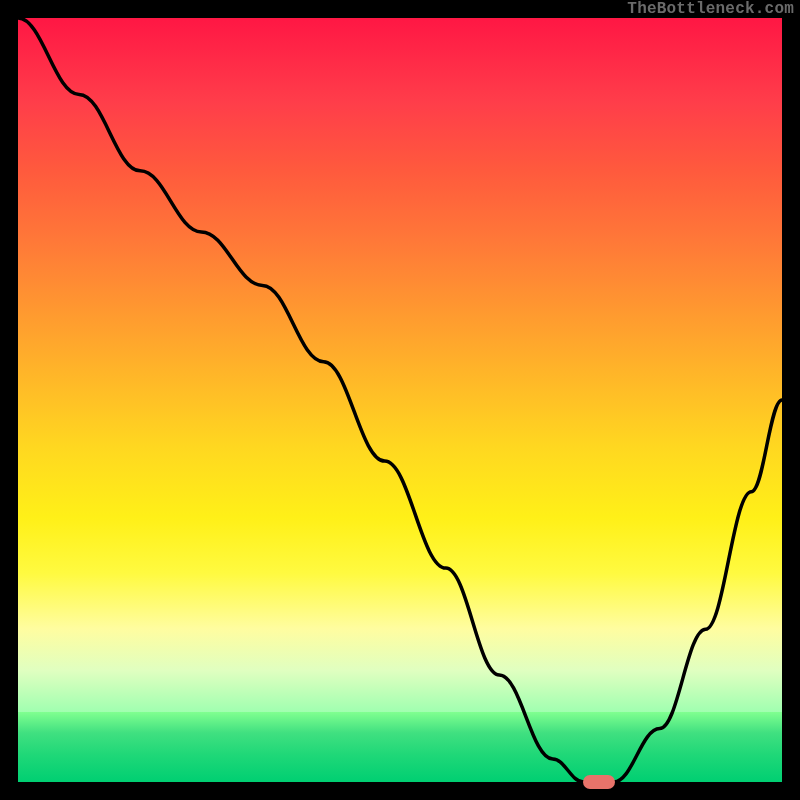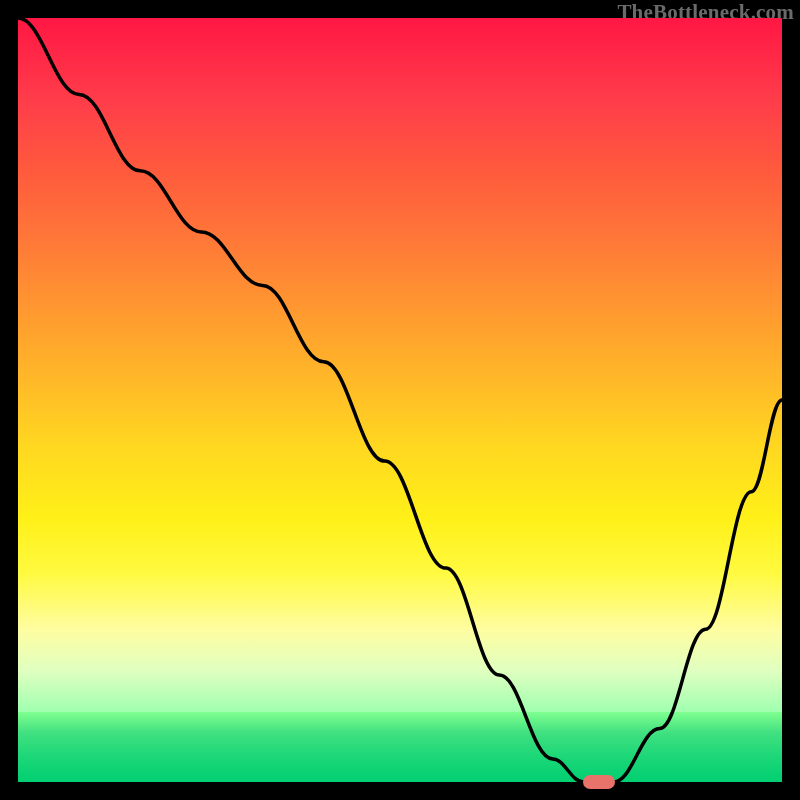--- a/index.html
+++ b/index.html
@@ -63,22 +63,22 @@
     position: absolute;
     width: 32px;
     height: 14px;
     border-radius: 7px;
     background: #e8736a;
   }
   .watermark {
     position: absolute;
     top: 0;
     right: 6px;
-    font-family: Liberation Serif, serif;
-    font-size: 21px;
+    font-family: Liberation Mono, monospace;
+    font-size: 16px;
     font-weight: 600;
     color: #6a6a6a;
     letter-spacing: 0.2px;
   }
 </style>
 </head>
 <body>
 
 <div class="watermark">TheBottleneck.com</div>
 

